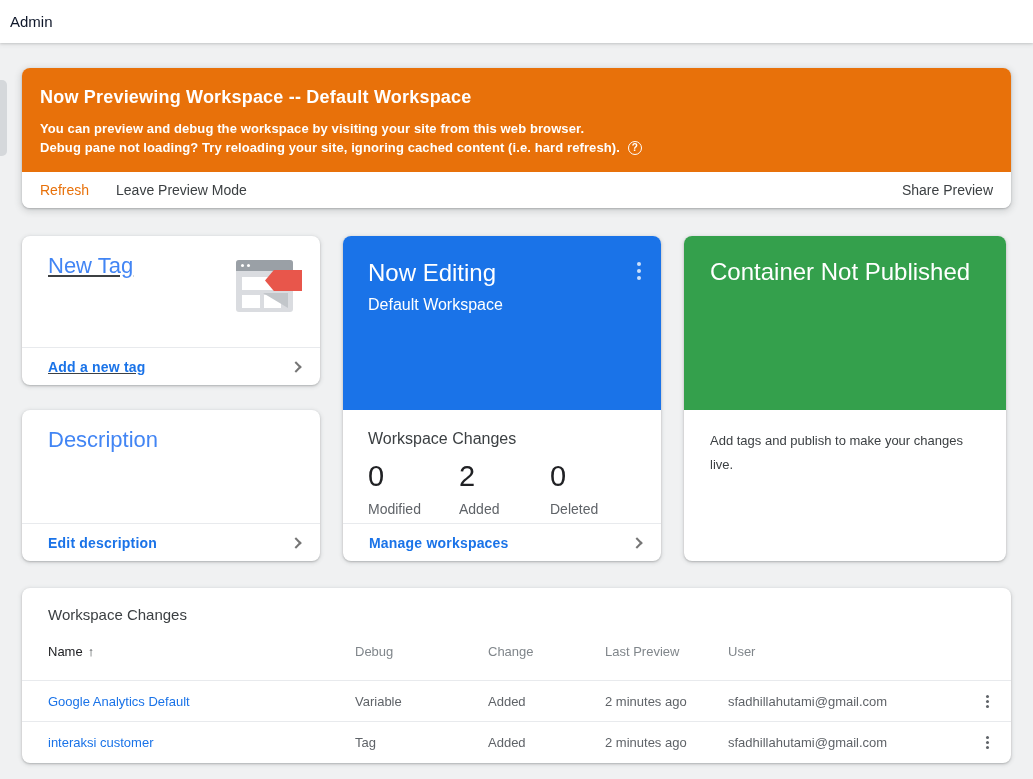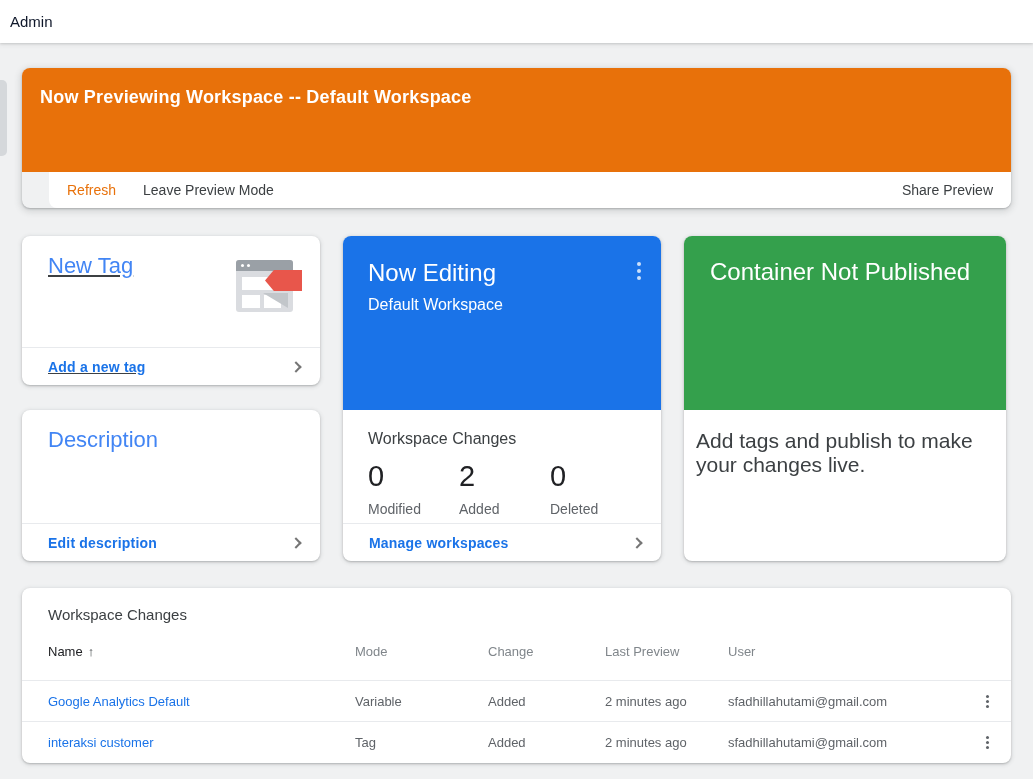--- a/index.html
+++ b/index.html
@@ -41,21 +41,21 @@
   .banner-line2 { display:flex; align-items:center; }
   .help-icon {
     display:inline-flex; align-items:center; justify-content:center;
     width:14px; height:14px; margin-left:8px;
     border:1.5px solid #fff; border-radius:50%;
     font-size:10px; font-weight:700; color:#fff;
   }
   .preview-bar {
     background:#fff; border-radius:0 0 8px 8px; height:36px;
     display:flex; align-items:center; padding:0 18px;
-    font-size:14px; color:#3C4043;margin-left:27px;
+    font-size:14px; color:#3C4043;
   }
   .refresh-link { color:#E8710A; margin-right:27px; cursor:pointer; }
   .leave-link { cursor:pointer; }
   .share-link { margin-left:auto; cursor:pointer; }
 
   
   .cards {
     position:absolute; left:22px; top:236px; width:989px;
     display:grid; grid-template-columns:298px 318px 322px; column-gap:23px;
   }
@@ -109,21 +109,21 @@
   .stats { display:flex; margin-top:12px; }
   .stat { width:91px; }
   .stat-value { font-size:29px; color:#202124; }
   .stat-label { margin-top:8px; font-size:14px; color:#5F6368; }
 
   
   .green-head {
     background:#34A04C; color:#fff; height:174px; flex:none;
     padding:22px 16px 0 26px; font-size:24px; font-weight:400;
   }
-  .green-body { padding:19px 26px 0 12px; font-size:21px; color:#3C4043; line-height:24px; }
+  .green-body { padding:19px 26px 0 26px; font-size:13px; color:#3C4043; line-height:24px; }
 
   
   .table-card {
     position:absolute; left:22px; top:588px; width:989px; height:175px;
     background:#fff; border-radius:8px; overflow:hidden;
     box-shadow:0 1px 2px rgba(60,64,67,.28), 0 1px 4px 1px rgba(60,64,67,.12);
   }
   .table-title { padding:18px 0 0 26px; font-size:15px; color:#3C4043; }
   .grid-row {
     display:grid;
@@ -144,20 +144,27 @@
 
 <div class="topbar">
   <span class="topbar-title">Admin</span>
 </div>
 
 <div class="left-notch"></div>
 
 <div class="banner-block">
   <div class="banner">
     <div class="banner-title">Now Previewing Workspace -- Default Workspace</div>
+    <div class="banner-lines">
+      <div>You can preview and debug the workspace by visiting your site from this web browser.</div>
+      <div class="banner-line2">
+        <span>Debug pane not loading? Try reloading your site, ignoring cached content (i.e. hard refresh).</span>
+        <span class="help-icon">?</span>
+      </div>
+    </div>
   </div>
   <div class="preview-bar">
     <span class="refresh-link">Refresh</span>
     <span class="leave-link">Leave Preview Mode</span>
     <span class="share-link">Share Preview</span>
   </div>
 </div>
 
 <div class="cards">
 
@@ -238,21 +245,21 @@
 </div>
 
 <div class="table-card">
   <div class="table-title">Workspace Changes</div>
 
   <div class="grid-row thead">
     <div class="th-name">
       <span>Name</span>
       <span class="sort-arrow">↑</span>
     </div>
-    <div class="th">Mode</div>
+    <div class="th">Debug</div>
     <div class="th">Change</div>
     <div class="th">Last Preview</div>
     <div class="th">User</div>
     <div></div>
   </div>
 
   <div class="grid-row trow">
     <div class="cell-link">Google Analytics Default</div>
     <div>Variable</div>
     <div>Added</div>

